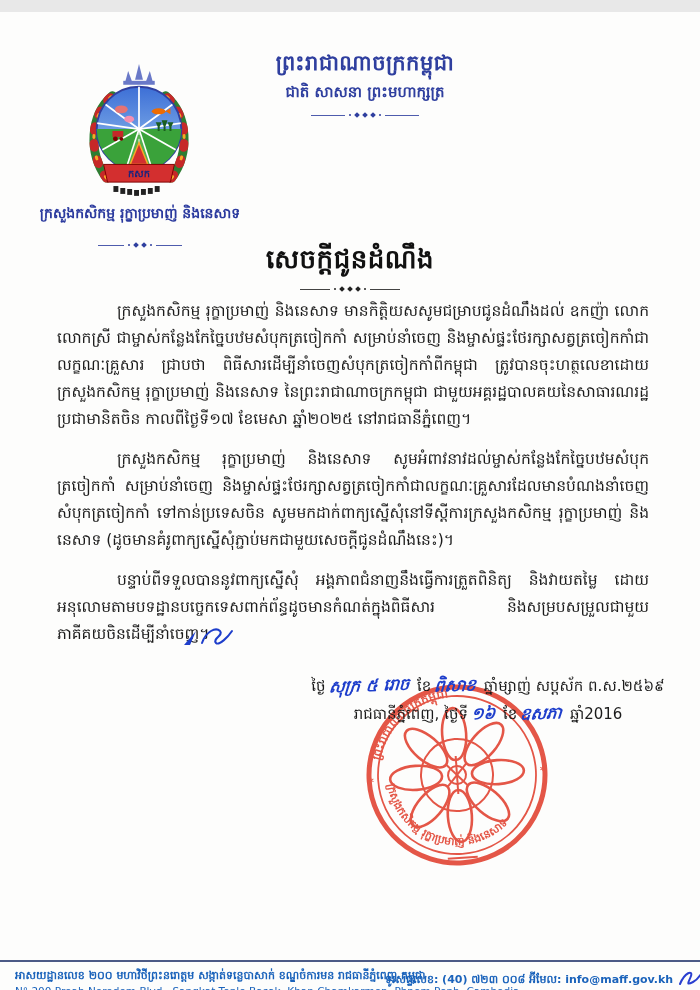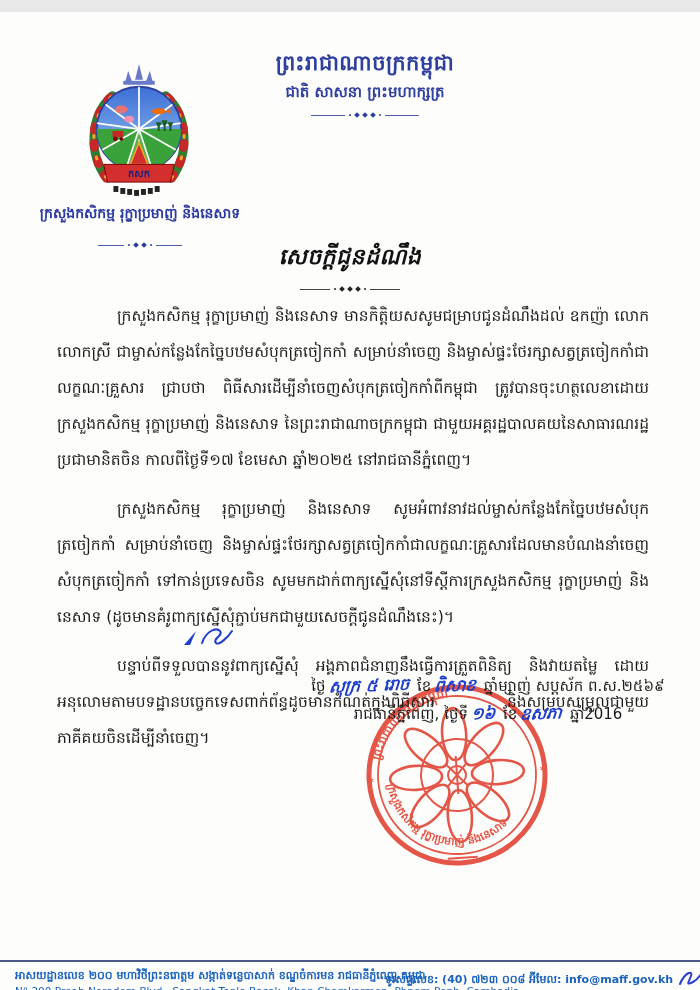--- a/index.html
+++ b/index.html
@@ -18,25 +18,25 @@
   .orn .dot{width:2px;height:2px;border-radius:50%;background:currentColor;}
   .orn .dia{width:4px;height:4px;background:currentColor;transform:rotate(45deg);}
   .orn.blue{color:#2f3f9f;}
   .orn.black{color:#222;}
   .logo-wrap{position:absolute;left:80px;top:48px;width:118px;height:140px;}
   .ministry{position:absolute;left:22px;top:192px;width:236px;text-align:center;
     color:#2b3a9e;font-size:14px;font-weight:bold;line-height:1.3;}
   .ministry-orn{position:absolute;left:22px;top:222px;width:236px;}
   
   .doc-title{position:absolute;left:0;top:231px;width:700px;text-align:center;
-    font-size:22px;font-weight:bold;color:#111;letter-spacing:.5px;font-style:italic;}
+    font-size:26px;font-weight:bold;color:#111;letter-spacing:.5px;}
   .title-orn{position:absolute;left:0;top:266px;width:700px;}
   
   .body-text{position:absolute;left:57px;top:286px;width:592px;z-index:2;
-    font-size:15.5px;line-height:36px;text-align:justify;}
+    font-size:15.5px;line-height:27px;text-align:justify;}
   .body-text p{margin:0 0 13px 0;text-indent:60px;}
   
   .date-block{position:absolute;left:308px;top:660px;width:360px;z-index:3;
     text-align:center;font-size:15px;line-height:28px;color:#1b1b1b;}
   .hand{color:#1e3ecb;font-weight:bold;font-style:italic;display:inline-block;
     transform:rotate(-2deg) skewX(-6deg);font-size:16.5px;padding:0 3px;}
   
   .stamp{position:absolute;left:354px;top:660px;z-index:1;opacity:.88;}
   
   .sig-inline{position:absolute;left:182px;top:613px;z-index:3;}

